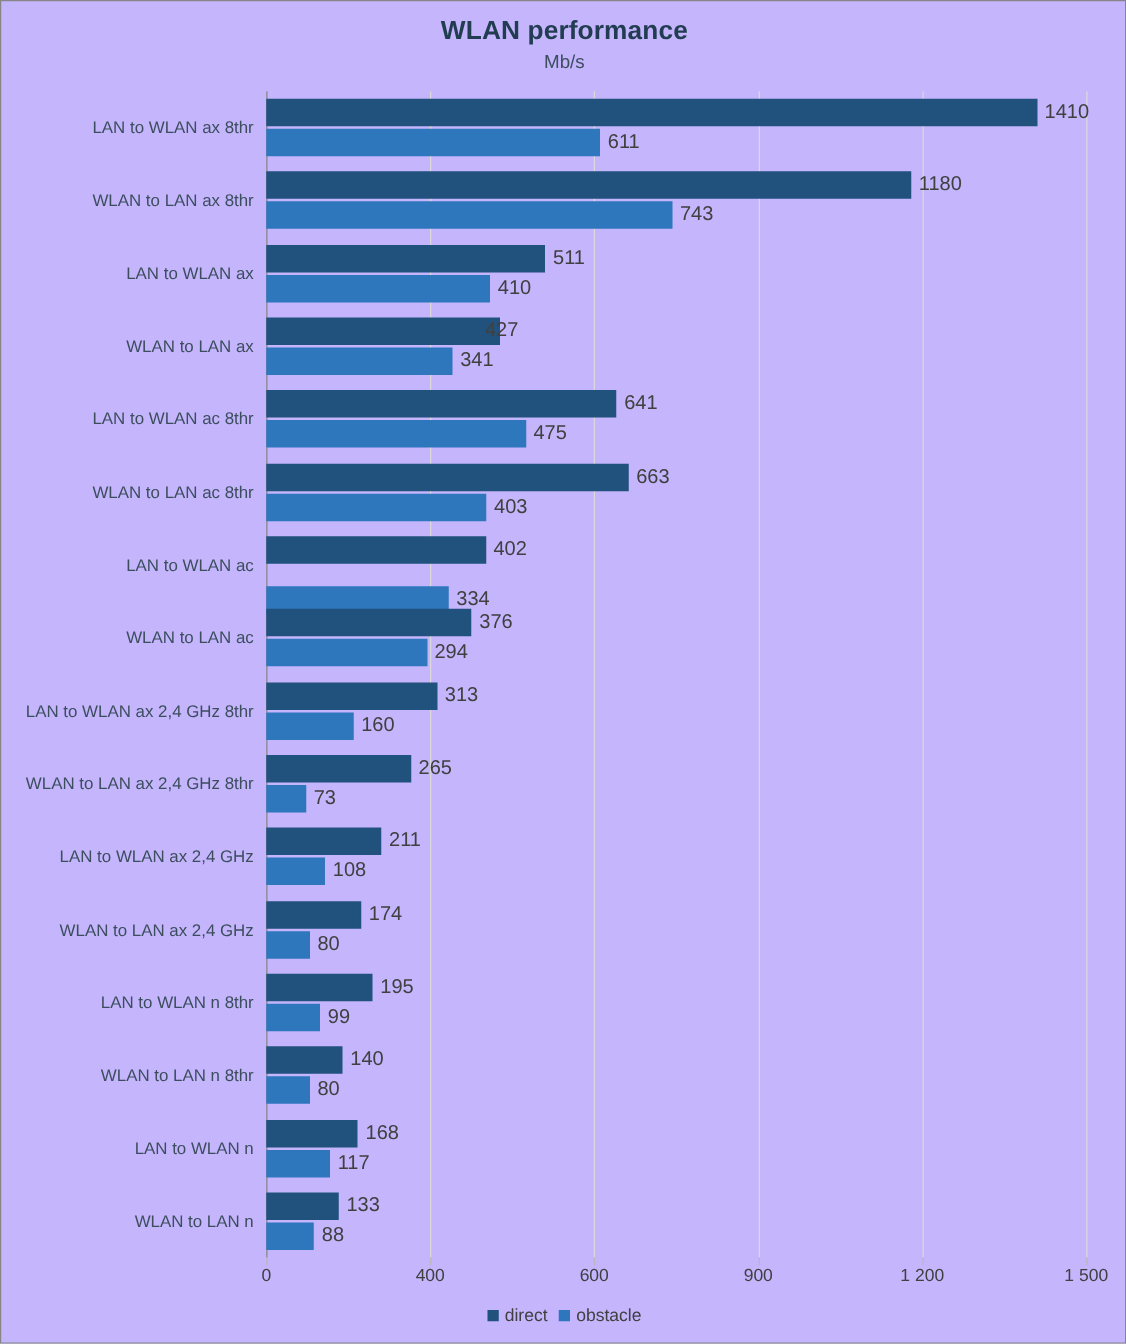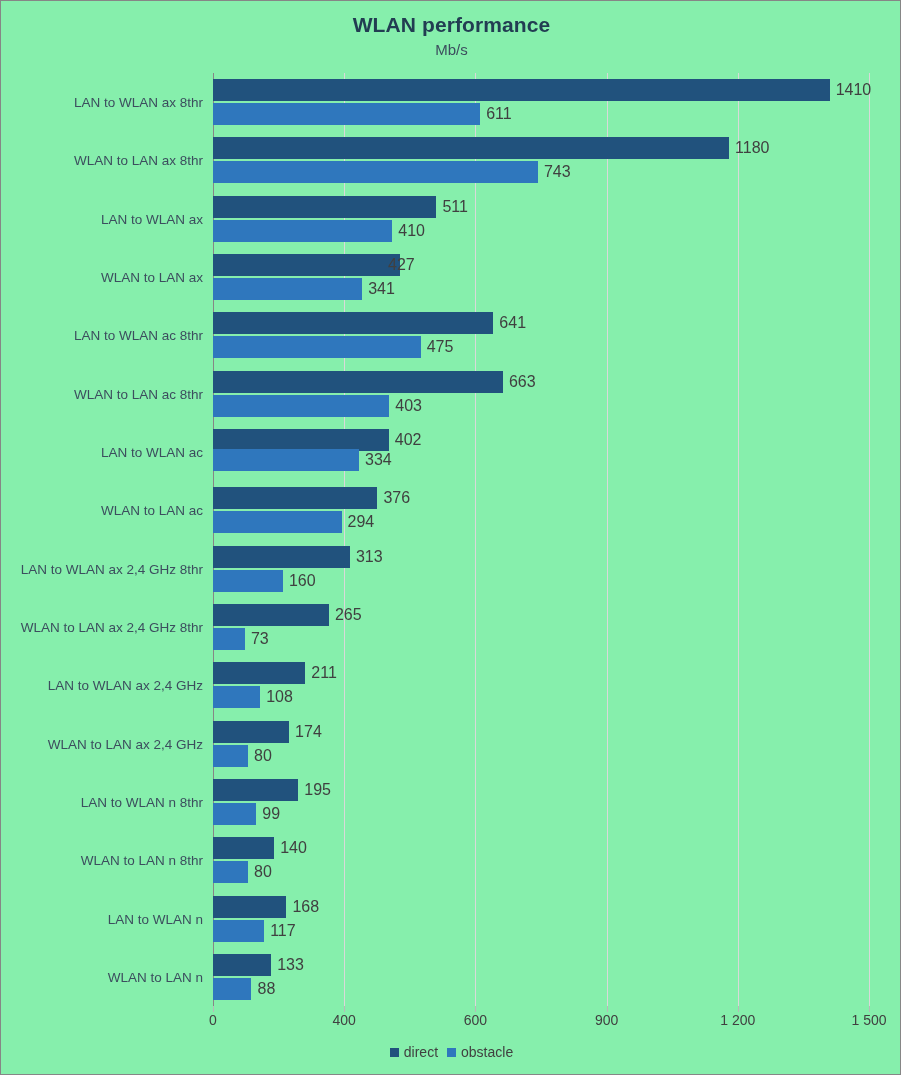--- a/index.html
+++ b/index.html
@@ -13,21 +13,21 @@
     font-family: "Liberation Sans", sans-serif;
     color: #404040;
     overflow: hidden;
   }
   #chart-frame {
     position: relative;
     box-sizing: border-box;
     width: 901px;
     height: 1075px;
     border: 1px solid #868686;
-    background: #86efac;
+    background: #c4b5fd;
   }
   
   #chart-title {
     position: absolute;
     left: 0;
     top: 12px;
     width: 901px;
     text-align: center;
     font-size: 21px;
     font-weight: bold;
@@ -245,21 +245,21 @@
           <div class="bar obstacle" style="width: 176.245px; background: rgb(47, 119, 189);"></div>
           <span class="bar-value" style="left: 176.245px;">403</span>
         </div>
       </div>
       <div class="cat-group" style="top: 349.875px; height: 58.3125px;">
         <div class="cat-label">LAN to WLAN ac</div>
         <div class="bar-row" style="top: 6.15625px;">
           <div class="bar direct" style="width: 175.808px; background: rgb(33, 82, 125);"></div>
           <span class="bar-value" style="left: 175.808px;">402</span>
         </div>
-        <div class="bar-row" style="top: 26px;">
+        <div class="bar-row" style="top: 46px;">
           <div class="bar obstacle" style="width: 146.069px; background: rgb(47, 119, 189);"></div>
           <span class="bar-value" style="left: 146.069px;">334</span>
         </div>
       </div>
       <div class="cat-group" style="top: 408.188px; height: 58.3125px;">
         <div class="cat-label">WLAN to LAN ac</div>
         <div class="bar-row" style="top: 6.15625px; text-align: right;">
           <div class="bar direct" style="width: 164.437px; background: rgb(33, 82, 125);"></div>
           <span class="bar-value" style="left: 164.437px;">376</span>
         </div>

